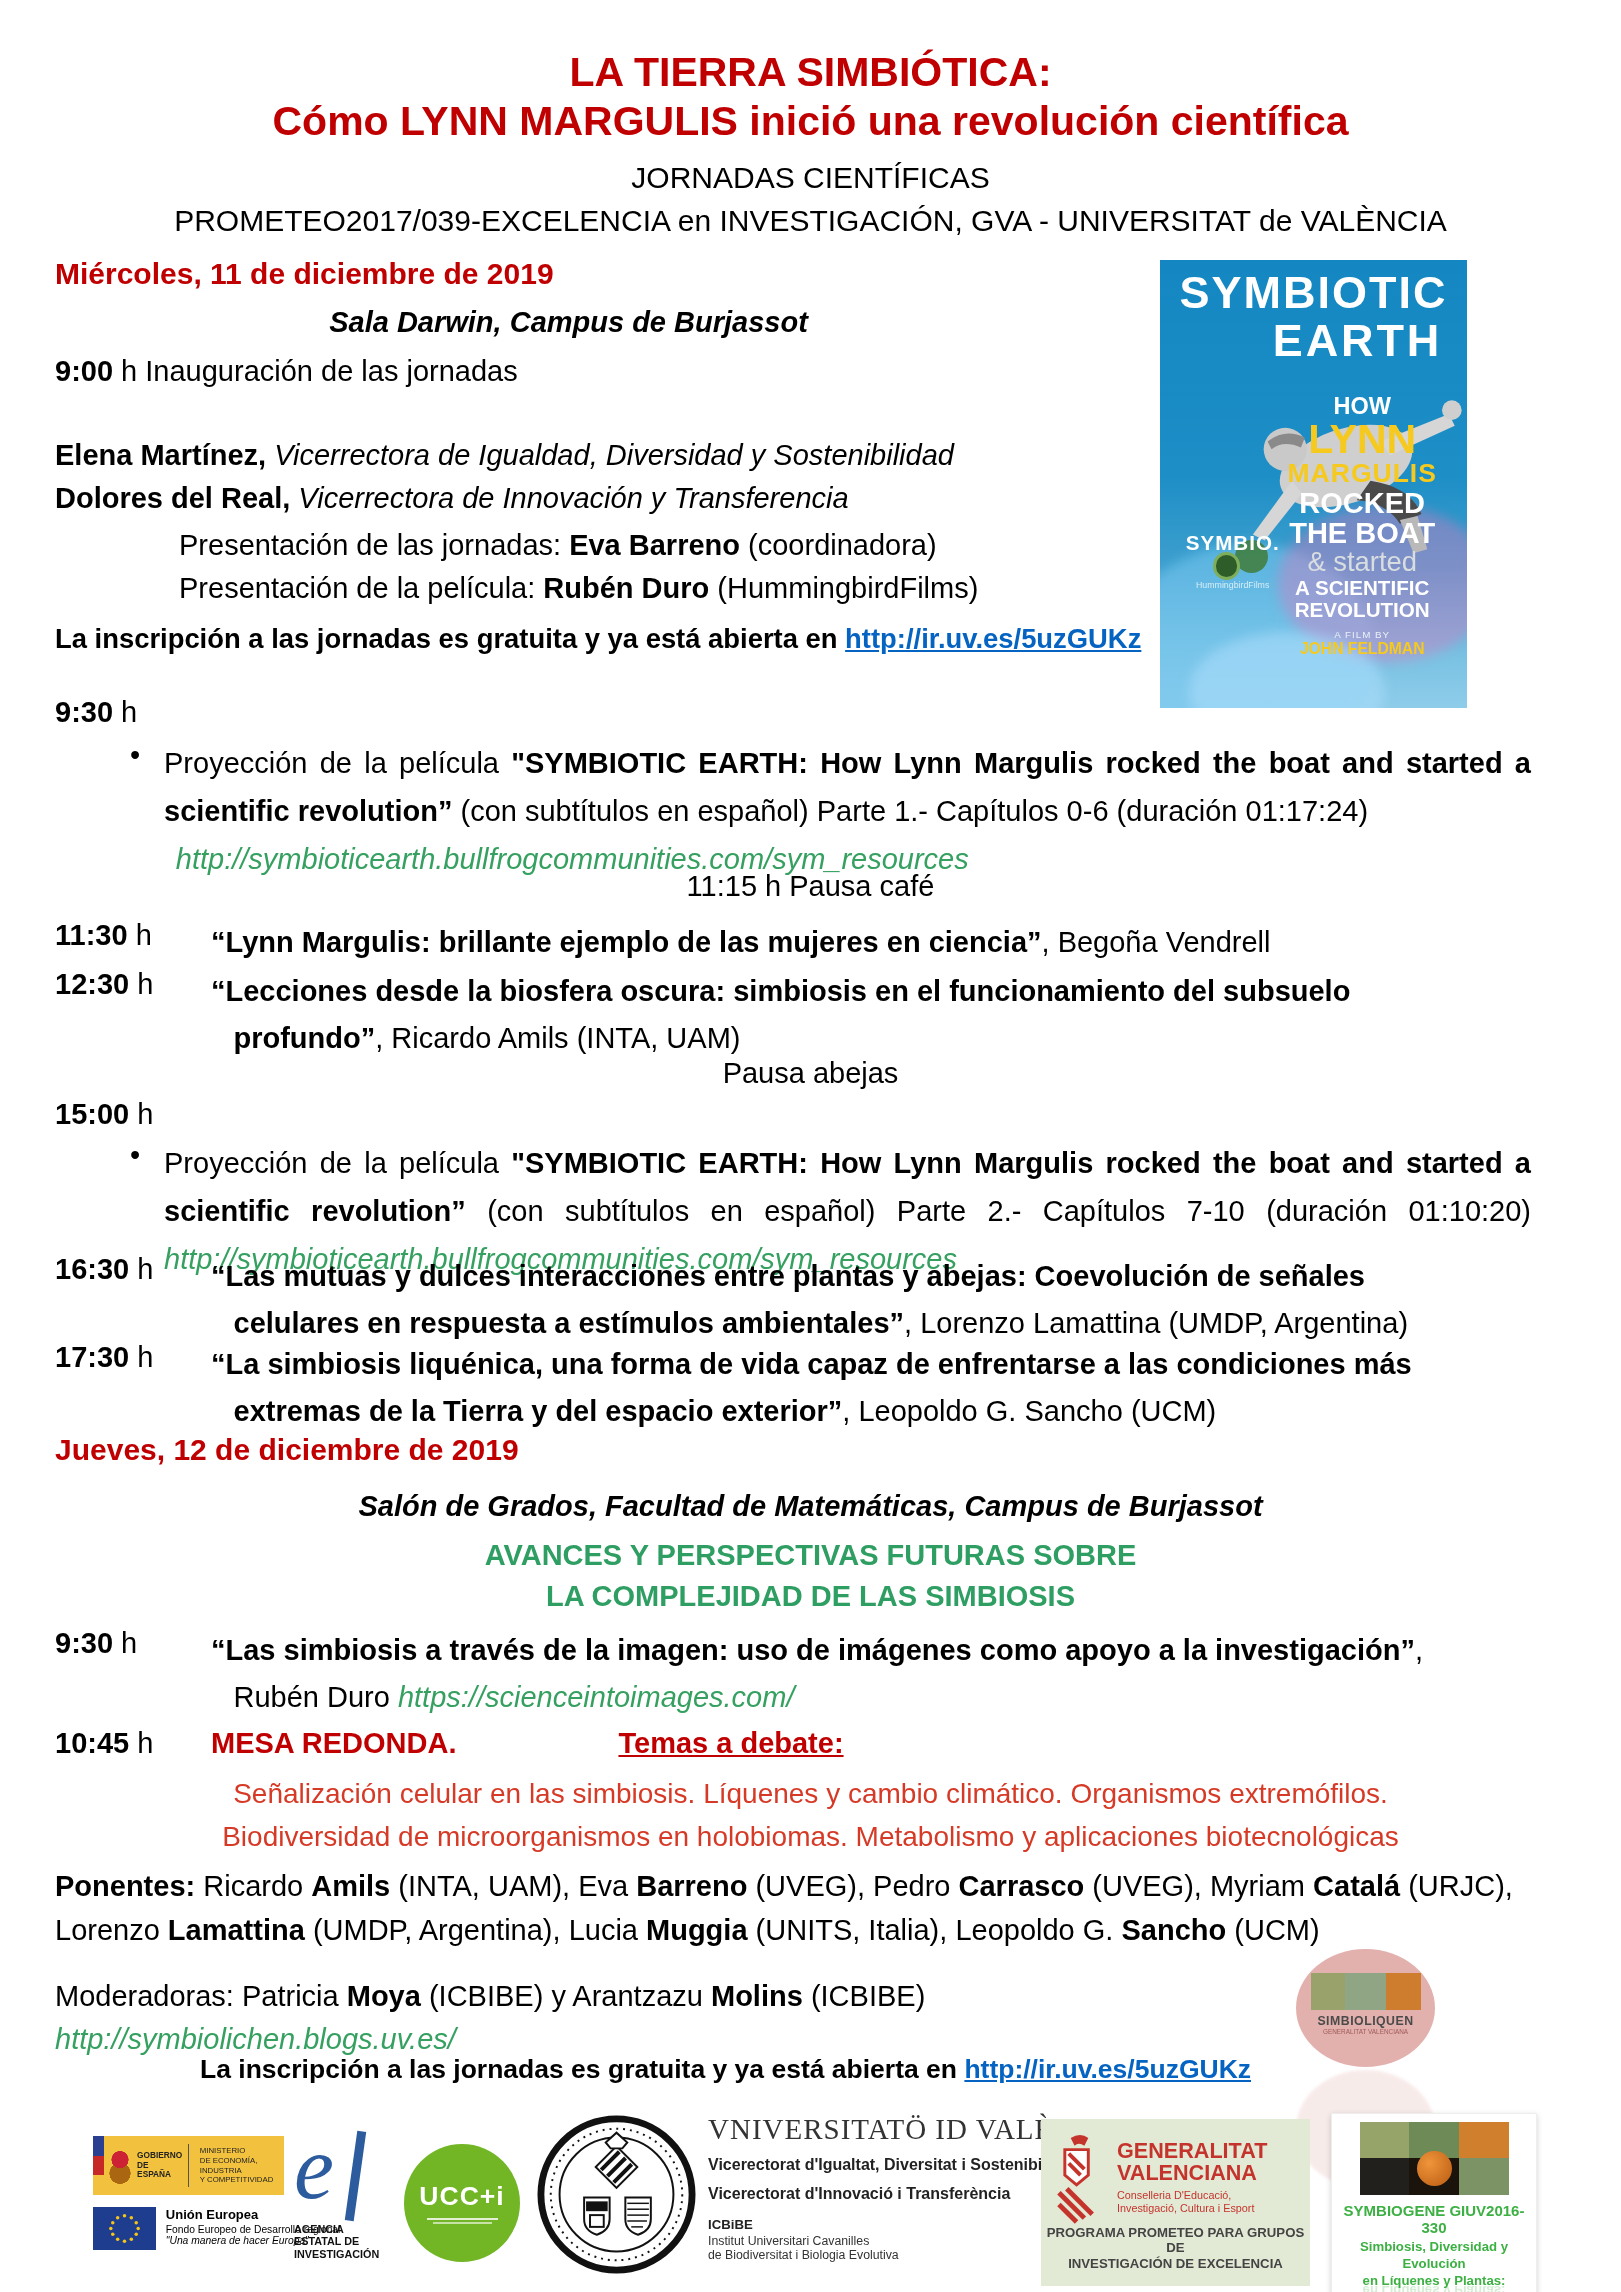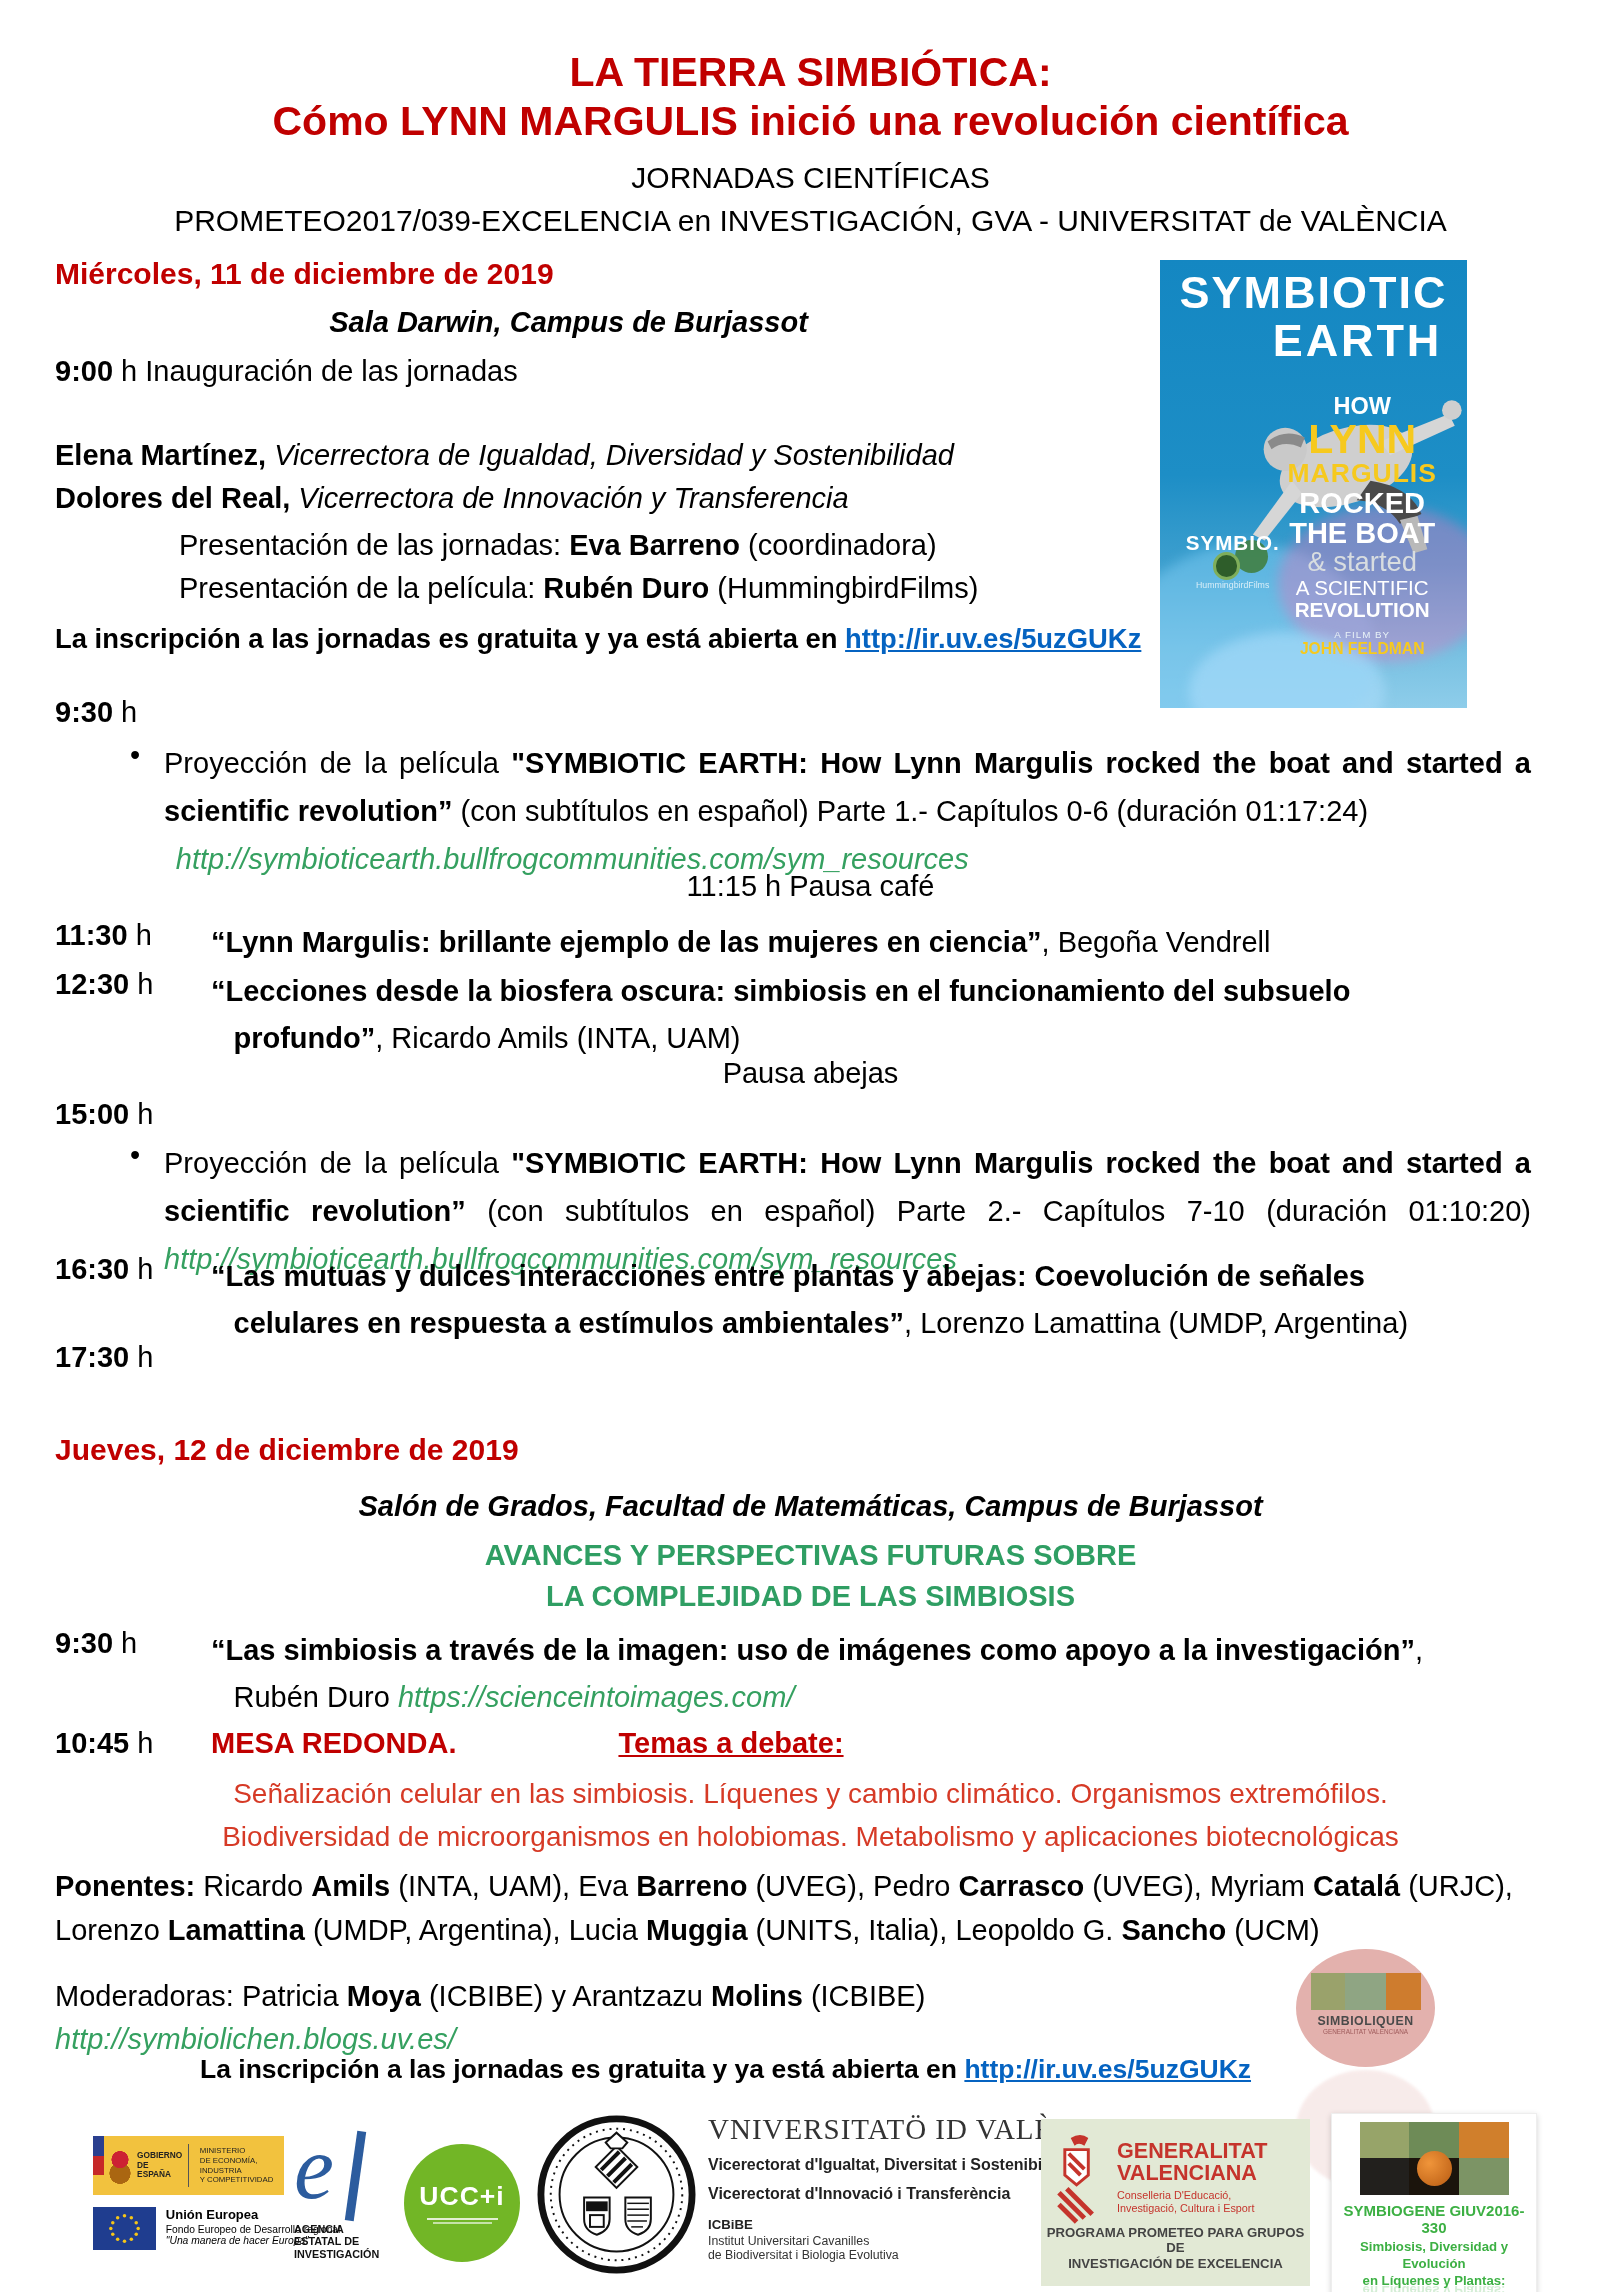--- a/index.html
+++ b/index.html
@@ -106,21 +106,21 @@
       <path d="M205 160 l14 34 l14 -4 l-10 -34 z" fill="#b9b9b9"></path>
       <circle cx="258" cy="48" r="10" fill="#cfcfcf"></circle>
     </svg>
     <div class="pcred">
       <div style="color:#fff;font-size:23.5px;font-weight:bold;">HOW</div>
       <div style="color:#f6c91e;font-size:41px;font-weight:bold;line-height:41px;">LYNN</div>
       <div style="color:#f6c91e;font-size:26.5px;font-weight:bold;letter-spacing:1px;">MARGULIS</div>
       <div style="color:#fff;font-size:29px;font-weight:bold;">ROCKED</div>
       <div style="color:#fff;font-size:29px;font-weight:bold;">THE BOAT</div>
       <div style="color:#d8dde0;font-size:27.4px;">&amp; started</div>
-      <div style="color:#fff;font-size:20.6px;font-weight:normal;">A SCIENTIFIC</div>
+      <div style="color:#fff;font-size:20.6px;font-weight:bold;">A SCIENTIFIC</div>
       <div style="color:#fff;font-size:20.6px;font-weight:bold;">REVOLUTION</div>
       <div style="color:#e8f2f7;font-size:9.8px;margin-top:9.8px;letter-spacing:1px;">A FILM BY</div>
       <div style="color:#f6c91e;font-size:15.7px;font-weight:bold;">JOHN FELDMAN</div>
     </div>
     <div class="psymbio">
       <div style="position:relative;height:0;">
         <span style="position:absolute;left:61px;top:9.8px;width:33px;height:33px;border-radius:50%;background:#3f7d3a;opacity:.85;"></span>
         <span style="position:absolute;left:39px;top:21.6px;width:21.6px;height:21.6px;border-radius:50%;border:3.9px solid #7fae5a;background:#2e5d2a;"></span>
       </div>
       <div style="color:#fff;font-weight:bold;font-size:20.6px;letter-spacing:1px;position:relative;">SYMBIO.</div>
@@ -186,20 +186,21 @@
     </div>
   </div>
 
   <div class="abs talk" style="top:1253px;left:55px;justify-content:center;">
     <div class="tw"><span class="b">16:30</span><span> h</span></div>
     <div class="tbody"><span class="b">“Las mutuas y dulces interacciones entre plantas y abejas: Coevolución de señales celulares en respuesta a estímulos ambientales”</span><span>, Lorenzo Lamattina (UMDP, Argentina)</span></div>
   </div>
 
   <div class="abs talk" style="top:1341px;left:55px;">
     <div class="tw"><span class="b">17:30</span><span> h</span></div>
+    <div class="tbody"><span class="b">“La simbiosis liquénica, una forma de vida capaz de enfrentarse a las condiciones más extremas de la Tierra y del espacio exterior”</span><span>, Leopoldo G. Sancho (UCM)</span></div>
   </div>
 
   <div class="abs b red fs31" style="top:1433px;left:55px;">Jueves, 12 de diciembre de 2019</div>
   <div class="abs c b i fs30" style="top:1490px;">Salón de Grados, Facultad de Matemáticas, Campus de Burjassot</div>
   <div class="abs c b green fs30" style="top:1539px;">AVANCES Y PERSPECTIVAS FUTURAS SOBRE</div>
   <div class="abs c b green fs30" style="top:1580px;">LA COMPLEJIDAD DE LAS SIMBIOSIS</div>
 
   <div class="abs talk" style="top:1627px;left:55px;">
     <div class="tw"><span class="b">9:30</span><span> h</span></div>
     <div class="tbody"><span class="b">“Las simbiosis a través de la imagen: uso de imágenes como apoyo a la investigación”</span><span>, Rubén Duro </span><a href="#" class="glink">https://scienceintoimages.com/</a></div>

